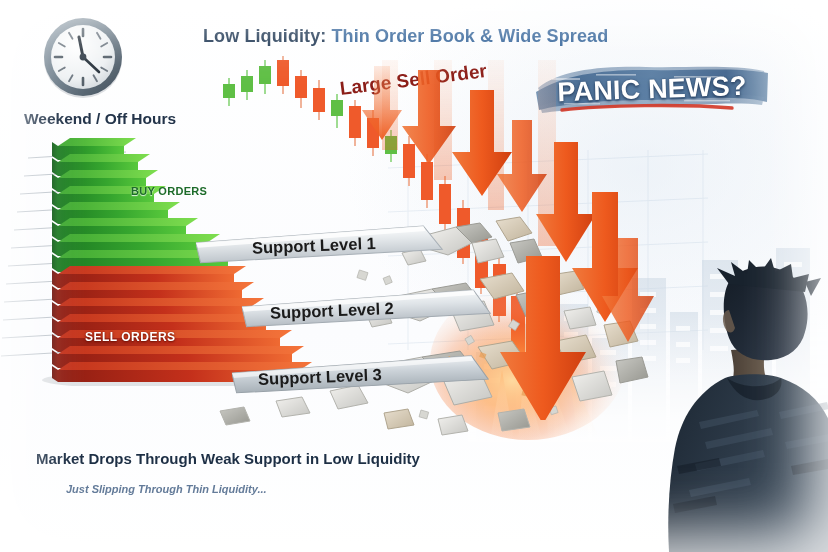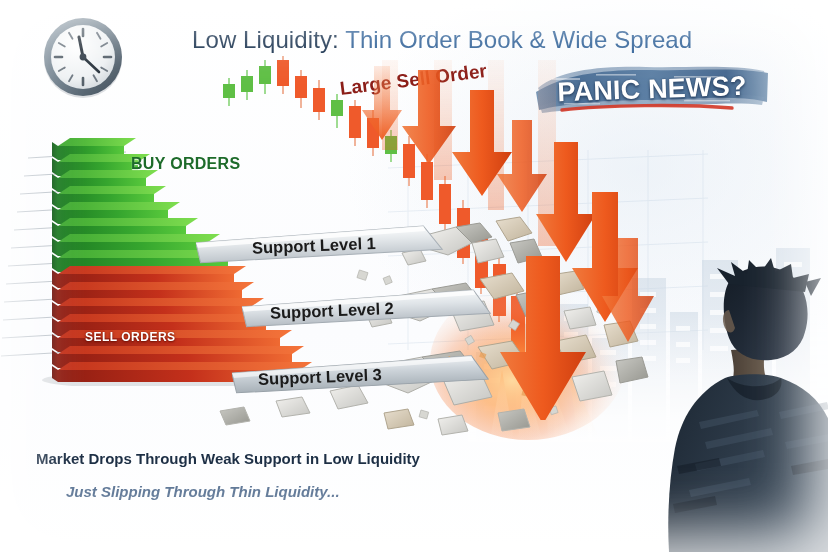--- a/index.html
+++ b/index.html
@@ -17,32 +17,32 @@
 
   
   .skyline{position:absolute;bottom:110px;right:0;width:360px;height:230px;opacity:.5;}
   .grid-bg{position:absolute;top:150px;right:120px;width:320px;height:200px;opacity:.45;}
 
   
   .clock{position:absolute;left:37px;top:12px;width:92px;height:92px;}
 
   
   .title{
-    position:absolute;left:192px;top:26px;width:440px;
-    font-size:24px;font-weight:normal;letter-spacing:.1px;
+    position:absolute;left:203px;top:26px;width:440px;
+    font-size:18px;font-weight:bold;letter-spacing:.1px;
     color:#2d5f96;white-space:nowrap;
   }
   .title .lead{color:#17304d;}
   .weekend{
     position:absolute;left:24px;top:110px;
     font-size:15.5px;font-weight:bold;color:#23344a;white-space:nowrap;
   }
   .buy-label{
-    position:absolute;left:131px;top:155px;
-    font-size:16px;font-weight:bold;color:#1d6b2a;
+    position:absolute;left:131px;top:185px;
+    font-size:11px;font-weight:bold;color:#1d6b2a;
     letter-spacing:.3px;white-space:nowrap;
     text-shadow:0 1px 1px rgba(255,255,255,.9);
   }
   .sell-label{
     position:absolute;left:85px;top:330px;
     font-size:12px;font-weight:bold;color:#ffffff;
     letter-spacing:.5px;white-space:nowrap;
     text-shadow:0 1px 2px rgba(90,10,0,.75), 0 0 3px rgba(120,20,0,.5);
   }
   .large-sell{
@@ -52,21 +52,21 @@
     text-shadow:0 1px 2px rgba(255,255,255,.85);
   }
   .large-sell span{display:inline-block;}
 
   .caption{
     position:absolute;left:36px;top:450px;
     font-size:15px;font-weight:bold;color:#1d2f45;white-space:nowrap;
   }
   .subcaption{
     position:absolute;left:66px;top:483px;
-    font-size:15px;font-weight:bold;font-style:italic;color:#5b7494;
+    font-size:11px;font-weight:bold;font-style:italic;color:#5b7494;
     white-space:nowrap;
   }
 
   
   .panic-wrap{position:absolute;left:534px;top:58px;width:236px;height:62px;}
   .panic-text{
     position:absolute;left:0;top:0;width:236px;height:62px;
     display:flex;align-items:center;justify-content:center;
     font-size:27px;font-weight:bold;color:#ffffff;
     letter-spacing:.2px;transform:rotate(-2deg);
@@ -224,20 +224,21 @@
     </g>
     <line x1="46" y1="45" x2="42" y2="25" stroke="#2b3views" stroke-width="3" stroke-linecap="round" style="stroke:#2b353f"></line>
     <line x1="46" y1="45" x2="62" y2="60" stroke="#2b353f" stroke-width="2.6" stroke-linecap="round"></line>
     <circle cx="46" cy="45" r="3.4" fill="#36414c"></circle>
   </svg>
 
   <div class="title">
     <span class="lead">Low Liquidity:</span><span> Thin Order Book &amp; Wide Spread</span>
   </div>
 
+  <div class="weekend">Weekend / Off Hours</div>
 
   <svg class="tickmarks" viewBox="0 0 130 230">
     <g stroke="#b4bcc4" stroke-width="1.1" opacity=".85">
       <line x1="28" y1="8" x2="126" y2="2"></line>
       <line x1="24" y1="26" x2="124" y2="20"></line>
       <line x1="20" y1="44" x2="122" y2="38"></line>
       <line x1="17" y1="62" x2="120" y2="56"></line>
       <line x1="14" y1="80" x2="118" y2="74"></line>
       <line x1="11" y1="98" x2="116" y2="92"></line>
       <line x1="8" y1="116" x2="114" y2="110"></line>

